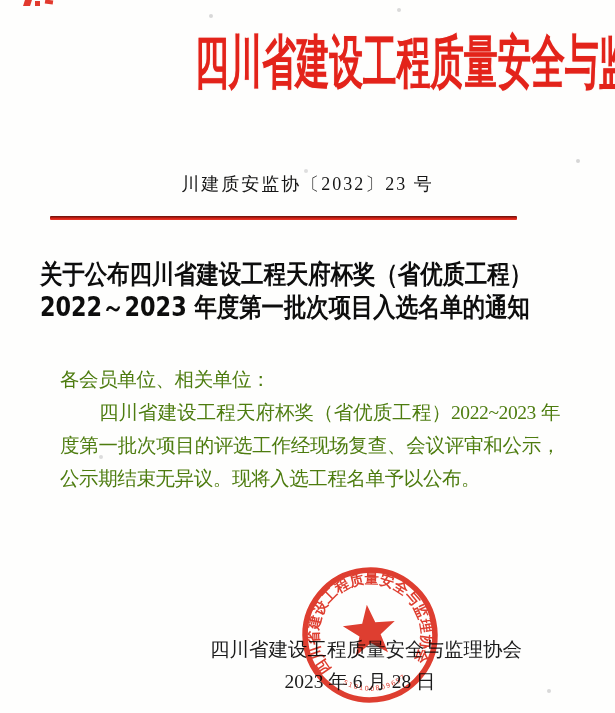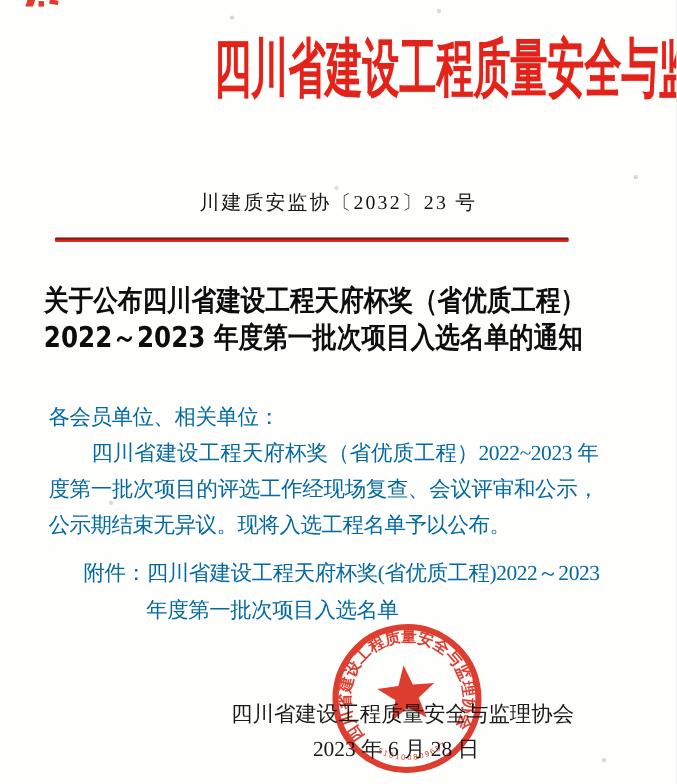--- a/index.html
+++ b/index.html
@@ -43,22 +43,22 @@
     border-radius:1px;
   }
   .notice-title{
     position:absolute;left:0;top:258px;width:615px;
     font-family:"DejaVu Sans","Liberation Sans",sans-serif;
     font-weight:bold;color:#0d0d0d;font-size:26px;line-height:33px;
   }
   .notice-title .tline{display:inline-block;white-space:nowrap;
     transform:scaleX(.86);transform-origin:50% 50%;}
   .body-block{
-    position:absolute;left:44px;top:363px;width:500px;
-    font-size:19.5px;line-height:33px;letter-spacing:-0.4px;color:#0369a1;
+    position:absolute;left:60px;top:363px;width:500px;
+    font-size:19.5px;line-height:33px;letter-spacing:-0.4px;color:#4d7c0f;
   }
   .salutation{white-space:nowrap;}
   .para{margin:0;text-indent:2em;text-align:justify;}
   .attach{margin-top:10px;line-height:34px;}
   .attach .a1{white-space:nowrap;padding-left:32px;}
   .attach .a2{white-space:nowrap;padding-left:89px;}
   .sign-block{
     position:absolute;left:210px;top:634px;width:300px;text-align:center;
     font-size:19.5px;line-height:32px;color:#1b1b1b;
   }
@@ -90,24 +90,20 @@
   <div class="red-rule"></div>
 
   <div class="notice-title">
     <span class="tline">关于公布四川省建设工程天府杯奖（省优质工程）</span><br>
     <span class="tline">2022～2023 年度第一批次项目入选名单的通知</span>
   </div>
 
   <div class="body-block">
     <div class="salutation">各会员单位、相关单位：</div>
     <p class="para">四川省建设工程天府杯奖（省优质工程）2022~2023 年度第一批次项目的评选工作经现场复查、会议评审和公示，公示期结束无异议。现将入选工程名单予以公布。</p>
-    <div class="attach">
-      <div class="a1"><span>附件：</span><span>四川省建设工程天府杯奖(省优质工程)2022～2023</span></div>
-      <div class="a2">年度第一批次项目入选名单</div>
-    </div>
   </div>
 
   <div class="sign-block">
     <div class="sig-org">四川省建设工程质量安全与监理协会</div>
     <div class="sig-date">2023 年 6 月 28 日</div>
   </div>
 
   <svg class="seal" viewBox="0 0 140 140" aria-hidden="true">
     <defs>
       <path id="sealArcTop" d="M 25.8 95.5 A 51 51 0 1 1 114.2 95.5" fill="none"></path>

